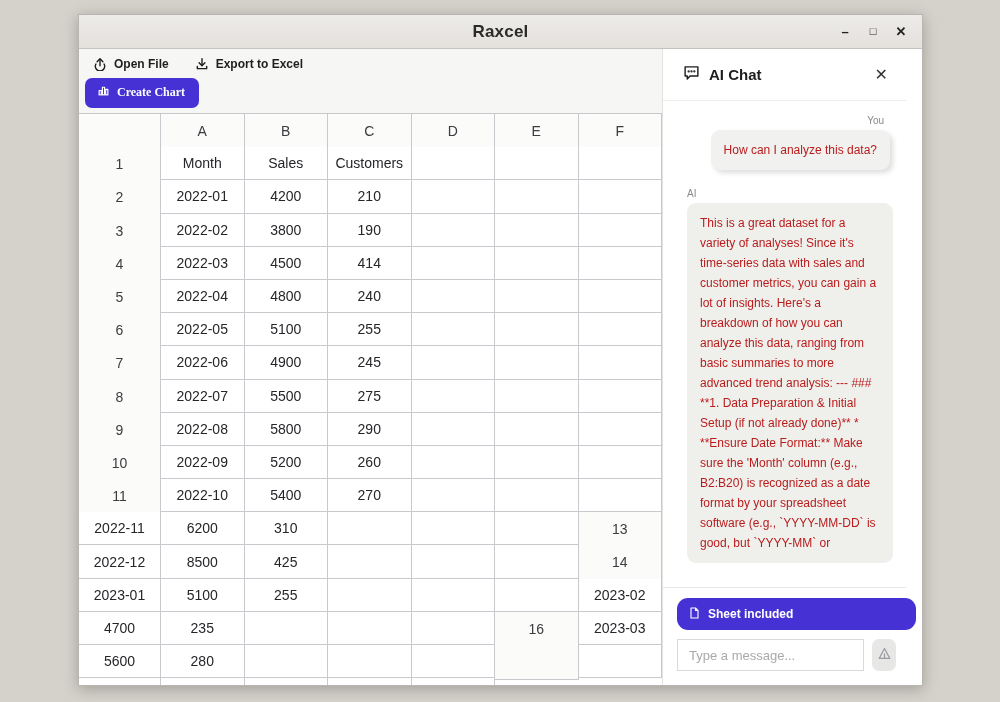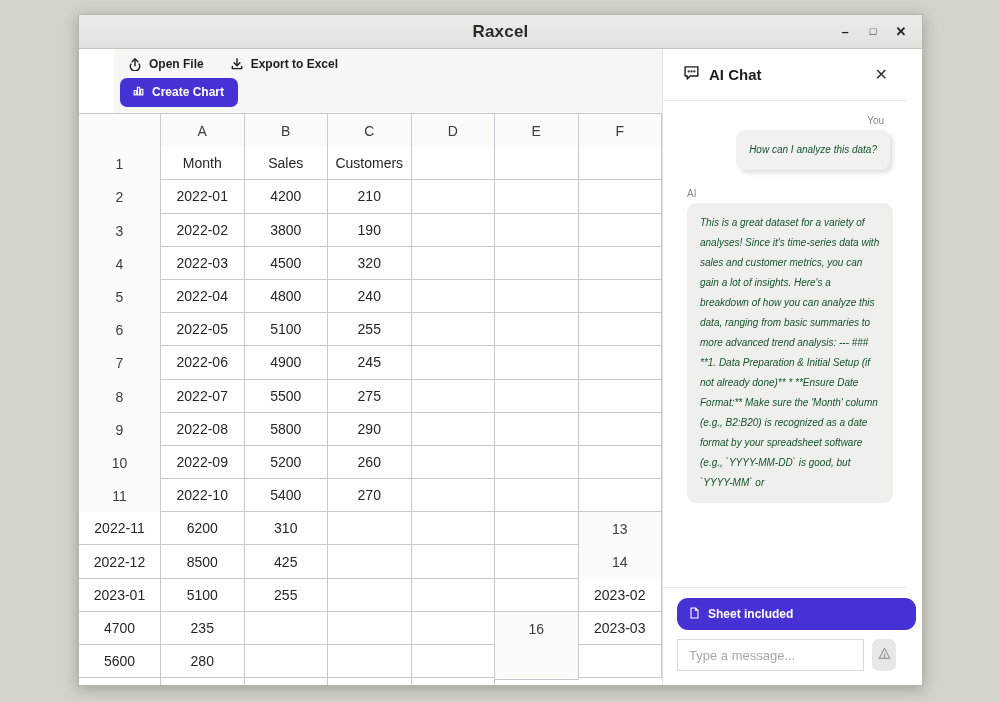--- a/index.html
+++ b/index.html
@@ -19,49 +19,49 @@
   .win-btn { font-size:13px; font-weight:bold; color:#222; cursor:default; line-height:1;
              width:14px; text-align:center; }
   .win-btn.maxi { font-size:11px; }
 
   
   .main { flex:1; display:flex; min-height:0; }
   .left-pane { width:583px; display:flex; flex-direction:column; min-width:0; }
   .chat-pane { width:244px; background:#fff; border-left:1px solid #e3e3e1; display:flex; flex-direction:column; min-height:0; }
 
   
-  .toolbar { height:64px; background:#f6f6f4; padding:8px 6px 0 6px; flex:0 0 auto;margin-left:35px; }
+  .toolbar { height:64px; background:#f6f6f4; padding:8px 6px 0 6px; flex:0 0 auto; }
   .tb-row { display:flex; align-items:center; gap:26px; padding-left:8px; }
   .tb-link { display:flex; align-items:center; gap:7px; background:none; border:none;
              font-family:inherit; font-size:12px; font-weight:bold; color:#1e1e1e; cursor:pointer; }
   .tb-link svg { display:block; }
   .btn-primary { margin-top:7px; margin-left:0; display:flex; align-items:center; gap:7px;
                  background:var(--accent); color:#fff; border:none; border-radius:7px;
-                 padding:6px 14px 7px 12px; font-family:Liberation Sans, sans-serif; font-size:12px; font-weight:bold; cursor:pointer; }
+                 padding:6px 14px 7px 12px; font-family:Liberation Serif, serif; font-size:12px; font-weight:bold; cursor:pointer; }
 
   
   .grid { flex:1; overflow:hidden; border-top:1px solid #c9c9cd; background:#fff;
           display:grid; grid-template-columns:82px repeat(6,83.5px);
           grid-auto-rows:33.2px; }
   .grid > div { border-right:1px solid #c9c9cd; border-bottom:1px solid #c9c9cd;
                 display:flex; align-items:center; justify-content:center;
                 font-size:14px; color:#26262a; background:#fff; overflow:hidden; }
   .grid > div.hdr { background:#fbfbfa; color:#3b3b40; height:35px; }
 
   
   .chat-header { height:52px; flex:0 0 auto; display:flex; align-items:center; gap:9px;
                  padding:0 18px 0 20px; border-bottom:1px solid #ececea; }
   .chat-header .chat-title { font-size:15px; font-weight:bold; color:#1d1d1f; }
   .chat-close { margin-left:auto; background:none; border:none; font-size:16px; color:#333;
                 cursor:pointer; font-family:inherit; line-height:1; }
 
   .chat-messages { flex:1; min-height:0; overflow:hidden; padding:14px 16px 12px 24px; }
   .msg-label { font-size:10px; color:#8a8a8a; margin-bottom:4px; }
   .msg-label.you { text-align:right; padding-right:6px; }
-  .bubble { border-radius:9px; padding:10px 13px; font-size:10px; line-height:20px; color:#14532d;font-style:italic; }
+  .bubble { border-radius:9px; padding:10px 13px; font-size:12px; line-height:20px; color:#b91c1c; }
   .bubble.user { background:#f1f1ef; display:inline-block; box-shadow:3px 3px 5px rgba(0,0,0,.13); }
   .user-wrap { text-align:right; margin-bottom:18px; }
   .bubble.ai { background:#efefec; width:206px; }
 
   .chat-footer { flex:0 0 auto; border-top:1px solid #e8e8e6; padding:10px 10px 14px 14px; background:#fff; }
   .sheet-btn { width:239px; height:22px; border:none; border-radius:11px; background:var(--accent);
                color:#fff; font-family:inherit; font-size:12px; font-weight:bold; cursor:pointer;
                display:flex; align-items:center; gap:8px; padding:16px 12px; margin-bottom:9px; }
   .input-row { display:flex; gap:8px; align-items:stretch; }
   .chat-input { width:187px; height:32px; border:1px solid #d9d9d7; border-radius:0;
@@ -147,21 +147,21 @@
           <div class="hdr">3</div>
           <div>2022-02</div>
           <div>3800</div>
           <div>190</div>
           <div></div>
           <div></div>
           <div></div>
           <div class="hdr">4</div>
           <div>2022-03</div>
           <div>4500</div>
-          <div>320</div>
+          <div>414</div>
           <div></div>
           <div></div>
           <div></div>
           <div class="hdr">5</div>
           <div>2022-04</div>
           <div>4800</div>
           <div>240</div>
           <div></div>
           <div></div>
           <div></div>

